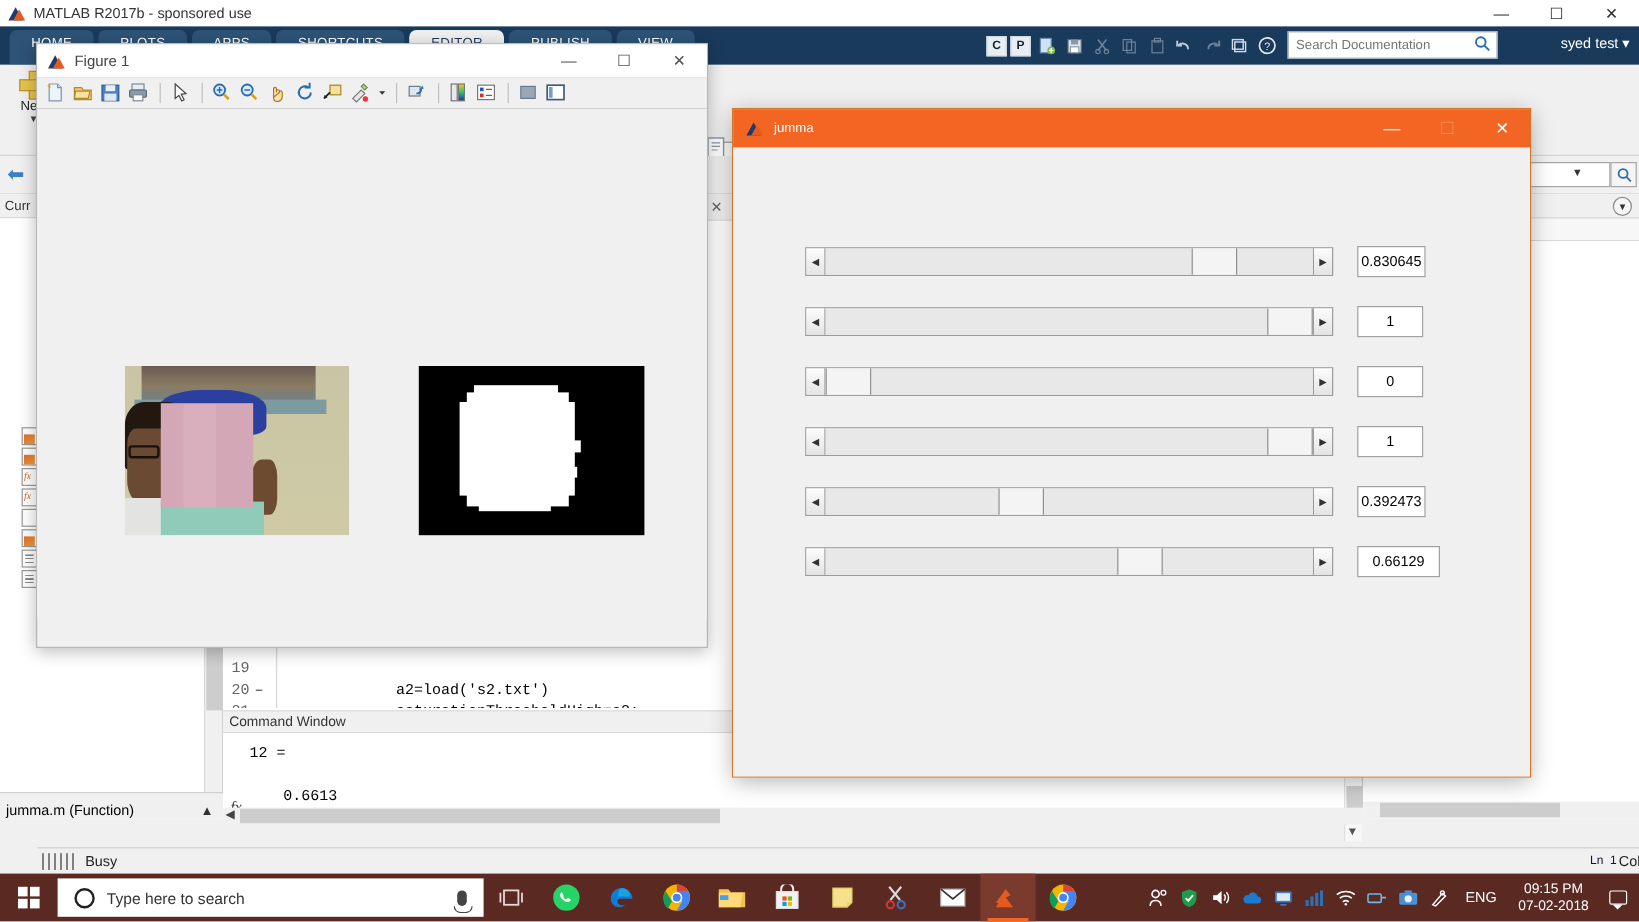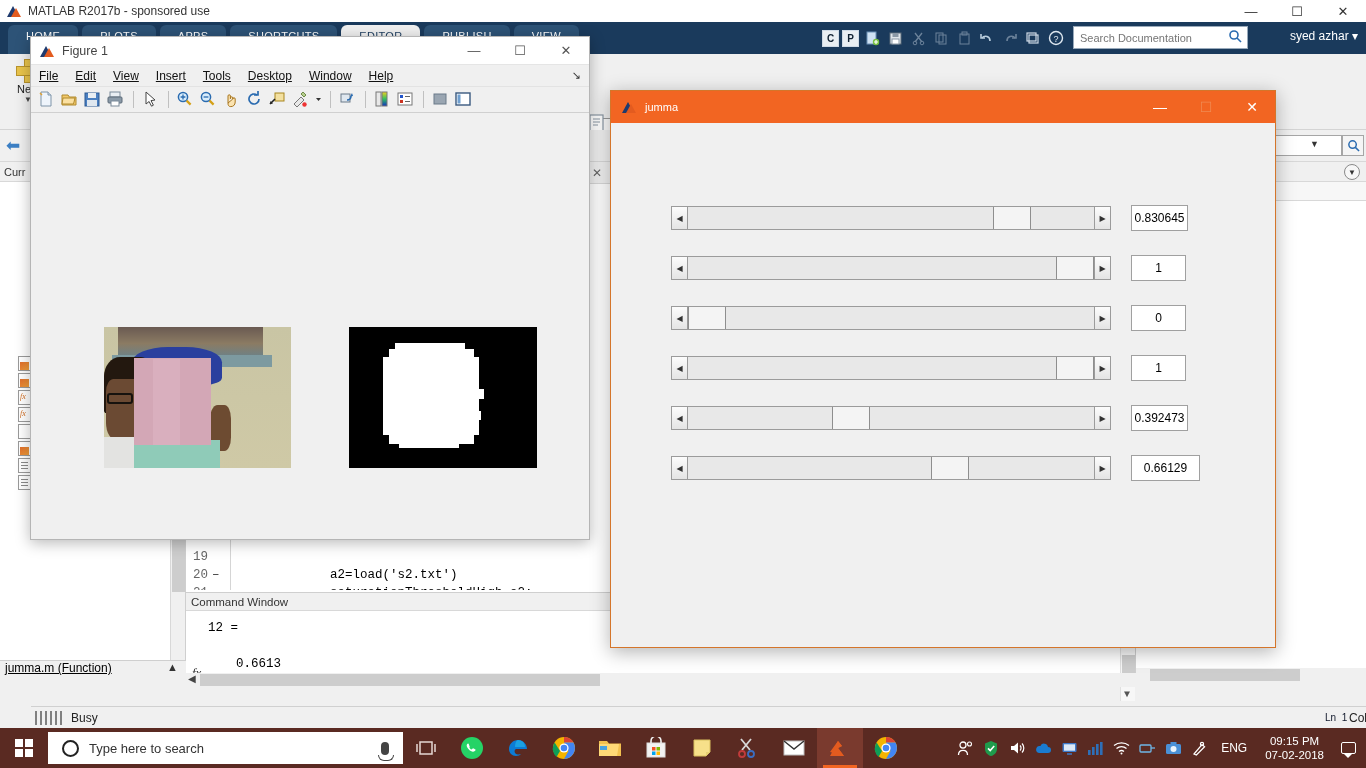--- a/index.html
+++ b/index.html
@@ -164,21 +164,21 @@
   }
   .cf-scroll {
     position: absolute; right: 0; top: 0; width: 15px; height: 498px;
     background: #f0f0f0; border-left: 1px solid #d8d8d8;
   }
   .cf-thumb { position: absolute; left:1px; top: 0px; width: 13px; height: 410px; background:#cdcdcd; }
   .cf-dn { position:absolute; left:2px; bottom:2px; font-size:10px; color:#555; }
   .cf-footer {
     position: absolute; left: 0; bottom: 0; width: 186px; height: 22px;
     background: #f0f0f0; border-top: 1px solid #cfcfcf;
-    display: flex; align-items: flex-start; font-size: 12px; color: #000; padding-left: 5px; text-decoration: underline;
+    display: flex; align-items: flex-end; font-size: 12px; color: #000; padding-left: 5px;
   }
   .cf-footer-caret { position: absolute; right: 8px; font-size: 11px; color: #333; }
 
   
   .ed-panel {
     position: absolute; left: 186px; top: 162px; width: 950px; height: 430px;
     background: #fff; border-right: 1px solid #cfcfcf;
   }
   .ed-tabrow {
     height: 22px; background: #f0f0f0; border-bottom: 1px solid #d8d8d8; position: relative;
@@ -583,21 +583,21 @@
       <div class="ml-search">
         <input readonly="" placeholder="Search Documentation" style="">
         <span>
           <svg width="14" height="14" viewBox="0 0 14 14">
               <circle cx="6" cy="6" r="4" fill="none" stroke="#2a6bb0" stroke-width="1.6"></circle>
               <path d="M9 9l4 4" stroke="#2a6bb0" stroke-width="1.6"></path>
             </svg>
         </span>
       </div>
       <div class="ml-user">
-        <span>syed azhar</span>
+        <span>syed test</span>
         <span>▾</span>
       </div>
     </div>
 
     <div class="ml-ribbon">
       <div class="rib-new">
         <div class="rib-plus"></div>
         <div>New</div>
         <div class="rib-caret">▼</div>
       </div>
@@ -832,31 +832,20 @@
           </div>
       </div>
       <div class="fig-ttext">Figure 1</div>
       <div class="fig-tbtns">
         <div class="fig-tbtn">—</div>
         <div class="fig-tbtn">☐</div>
         <div class="fig-tbtn">✕</div>
       </div>
     </div>
 
-    <div class="fig-menubar">
-      <div class="fig-menu"><u>File</u></div>
-      <div class="fig-menu"><u>Edit</u></div>
-      <div class="fig-menu"><u>View</u></div>
-      <div class="fig-menu"><u>Insert</u></div>
-      <div class="fig-menu"><u>Tools</u></div>
-      <div class="fig-menu"><u>Desktop</u></div>
-      <div class="fig-menu"><u>Window</u></div>
-      <div class="fig-menu"><u>Help</u></div>
-      <div class="fig-menu-arrow">↘</div>
-    </div>
 
     <div class="fig-toolbar">
       <div class="tb-ico">
         <svg width="18" height="18" viewBox="0 0 18 18">
             <path d="M4 2h7l3 3v11H4z" fill="#eef4fb" stroke="#7e94a8"></path>
             <path d="M11 2v3h3" fill="#cfe0ef" stroke="#7e94a8"></path>
             <path d="M3 3l2 2" stroke="#e0a030" stroke-width="1.4"></path>
           </svg>
       </div>
       <div class="tb-ico">

